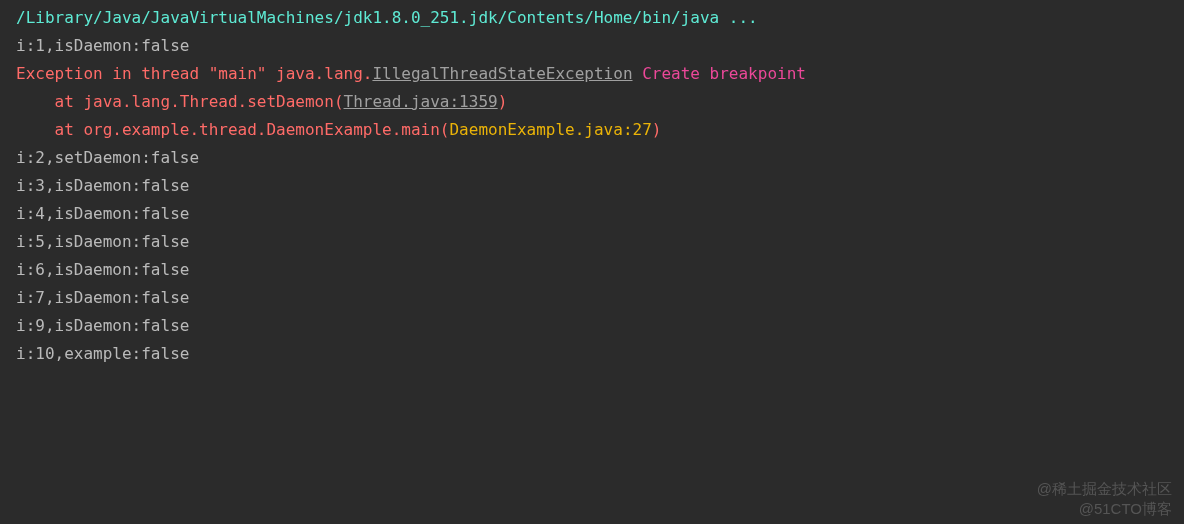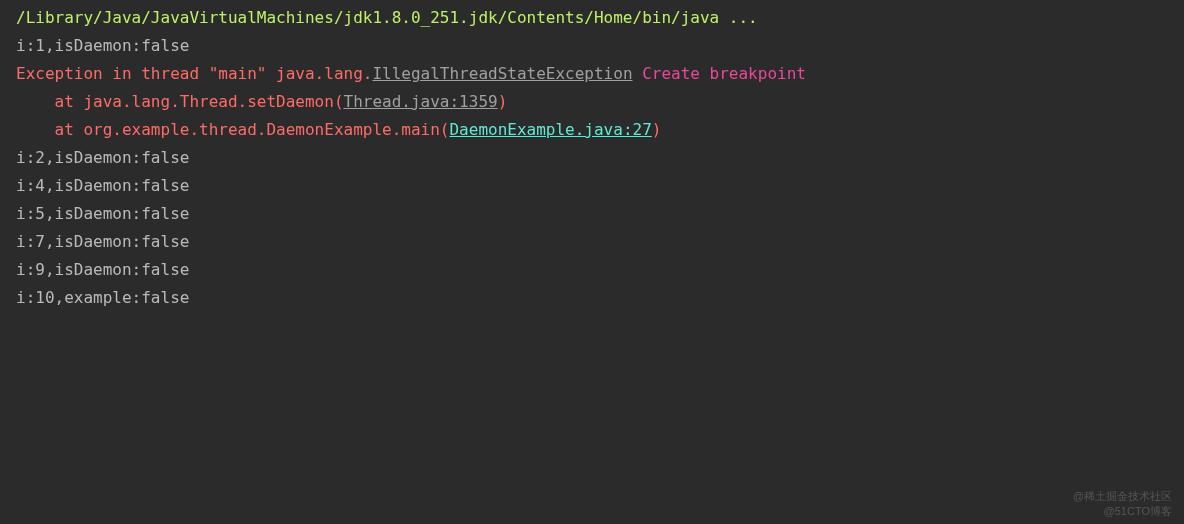--- a/index.html
+++ b/index.html
@@ -17,45 +17,44 @@
       height: 524px;
       overflow: hidden;
       position: relative;
       padding: 4px 0 0 0;
     }
     .console-line {
       white-space: pre;
       padding: 0 16px;
     }
     .command-line {
-      color: #bef264;
+      color: #5eead4;
     }
     .output-line {
       color: #bababa;
     }
     .error-red {
       color: #ff6b68;
     }
     .error-link-gray {
       color: #a0a0a0;
       text-decoration: underline;
       text-align: right;
     }
     .error-link-blue {
-      color: #5eead4;
-      text-decoration: underline;
+      color: #eab308;
     }
     .breakpoint-text {
       color: #ec4899;
     }
     .watermark {
       position: absolute;
       bottom: 6px;
       right: 12px;
-      font-size: 11px;
+      font-size: 15px;
       color: #555;
       text-align: right;
       line-height: 1.3;
       font-family: sans-serif;
     }
   </style>
 </head>
 <body>
 
 <div class="console-line command-line">/Library/Java/JavaVirtualMachines/jdk1.8.0_251.jdk/Contents/Home/bin/java ...</div>
@@ -63,23 +62,25 @@
 <div class="console-line output-line">i:1,isDaemon:false</div>
 
 <div class="console-line"><span class="error-red">Exception in thread "main" java.lang.</span><span class="error-link-gray">IllegalThreadStateException</span><span class="breakpoint-text"> Create breakpoint</span></div>
 
 <div id="stack-container">
     <div class="console-line"><span class="error-red">    </span><span class="error-red">at java.lang.Thread.setDaemon(</span><span class="error-link-gray">Thread.java:1359</span><span class="error-red">)</span></div>
     <div class="console-line"><span class="error-red">    </span><span class="error-red">at org.example.thread.DaemonExample.main(</span><span class="error-link-blue">DaemonExample.java:27</span><span class="error-red">)</span></div>
   </div>
 
 <div id="after-container">
-    <div class="console-line output-line">i:2,isDaemon:false</div>
+    <div class="console-line output-line">i:2,setDaemon:false</div>
+    <div class="console-line output-line">i:3,isDaemon:false</div>
     <div class="console-line output-line">i:4,isDaemon:false</div>
     <div class="console-line output-line">i:5,isDaemon:false</div>
+    <div class="console-line output-line">i:6,isDaemon:false</div>
     <div class="console-line output-line">i:7,isDaemon:false</div>
     <div class="console-line output-line">i:9,isDaemon:false</div>
     <div class="console-line output-line">i:10,example:false</div>
   </div>
 
 <div class="watermark">
   <div>@稀土掘金技术社区</div>
   <div>@51CTO博客</div>
 </div>
 

